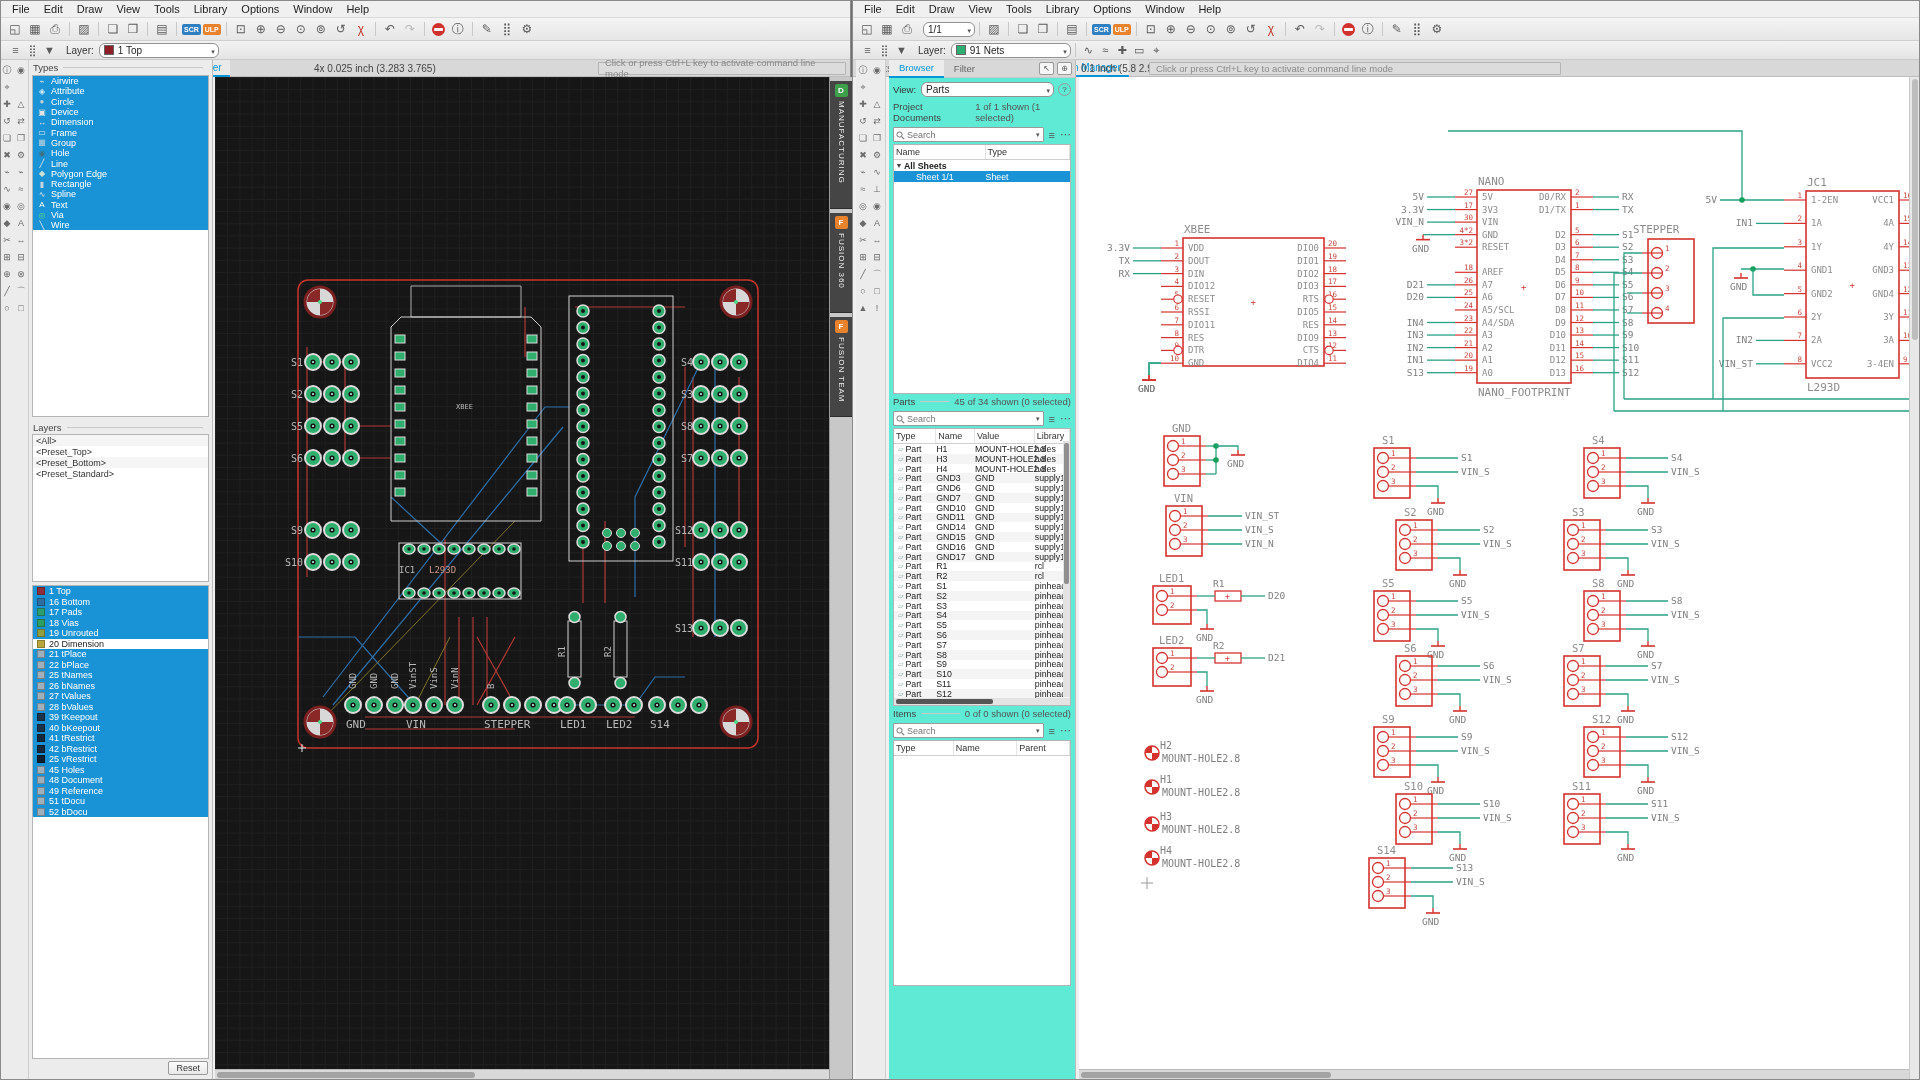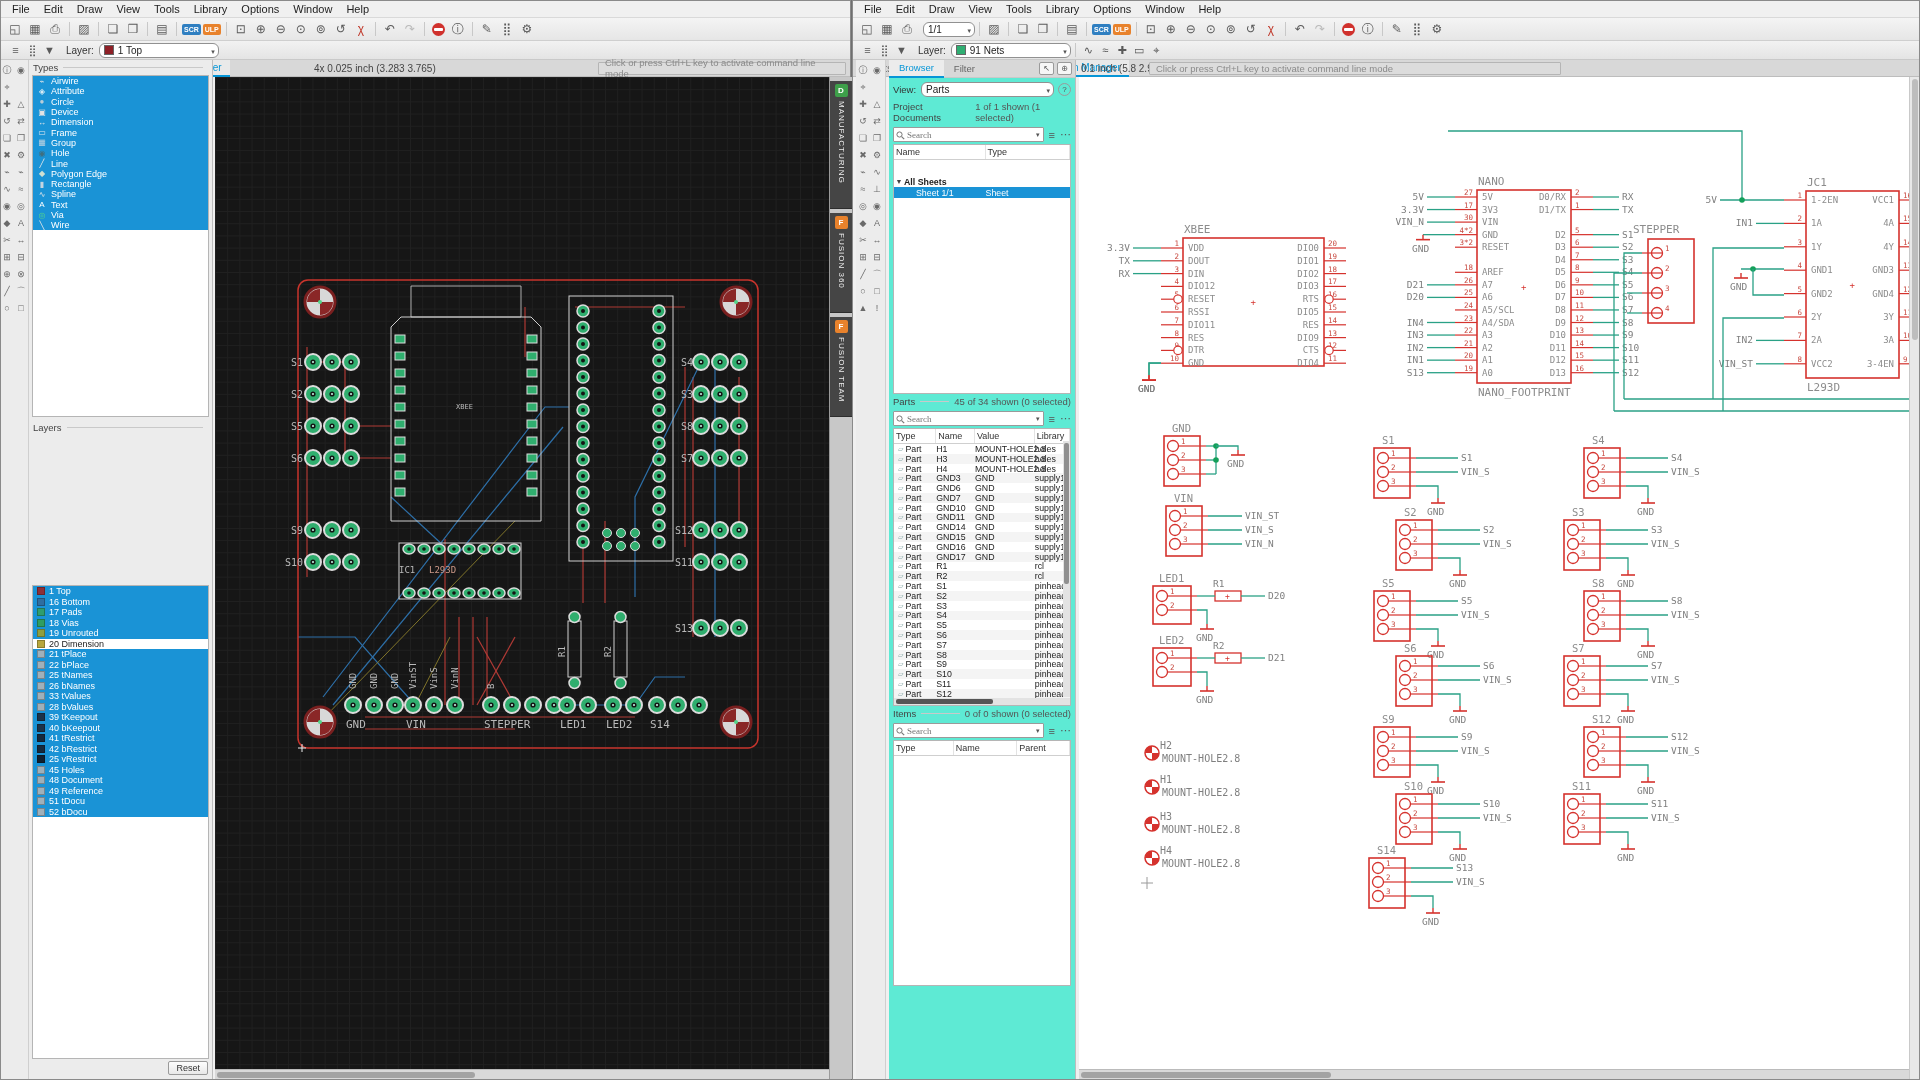--- a/index.html
+++ b/index.html
@@ -42,21 +42,21 @@
   .secline .fill { flex:1; border-top:1px solid #c9c9c9; margin:0 5px; }
   .listbox { background:#fff; border:1px solid #b5b5b5; overflow:hidden; position:relative; }
   .lrow { display:flex; align-items:center; font-size:9px; color:#222; height:10.3px; padding-left:3px; white-space:nowrap; }
   .lrow.sel { background:#1a93d6; color:#fff; }
   .lrow .ic { width:12px; text-align:center; margin-right:3px; font-size:8px; }
   .lrow .sw { width:8px; height:8px; margin:0 4px 0 1px; border:1px solid rgba(0,0,0,.25); }
   .searchrow { display:flex; align-items:center; margin:2px 4px; }
   .searchbox { position:relative; flex:1; height:15px; border:1px solid #9a9a9a; background:#fff; border-radius:1px;
     display:flex; align-items:center; }
   .searchbox input { border:none; outline:none; flex:1; font-size:9px; color:#333; padding-left:2px; min-width:0;
-    font-family:Liberation Serif, serif; }
+    font-family:Liberation Sans, sans-serif; }
   .searchbox .mag { margin-left:2px; }
   .searchbox .arr { font-size:7px; color:#555; margin-right:3px; }
   .mini { font-size:11px; color:#555; margin-left:5px; cursor:default; }
   .thead { display:flex; font-size:9px; color:#333; border-bottom:1px solid #cfcfcf; background:#fff; align-items:center; }
   .thead div { padding:2px 2px; border-right:1px solid #e3e3e3; }
   .trow { display:flex; font-size:8.8px; color:#222; align-items:center; height:9.8px; white-space:nowrap; }
   .trow.alt { background:#f4f4f4; }
   .trow.sel { background:#1a93d6; color:#fff; }
   .sidetab { position:absolute; left:0; width:22px; background:#454545; color:#eee; border-bottom:1px solid #2d2d2d;
     display:flex; flex-direction:column; align-items:center; padding-top:3px; }
@@ -242,20 +242,34 @@
           </div>
           <div class="lrow sel">
             <span class="ic" style="color: rgb(232, 232, 232);">╲</span>
             <span>Wire</span>
           </div>
         </div>
       <div class="secline" style="position:absolute;top:360px;left:0;right:0;">
           <span>Layers</span>
           <span class="fill"></span>
         </div>
+      <div class="listbox" id="presetbox" style="position:absolute;left:3px;top:374px;right:3px;height:148px;">
+          <div class="lrow " style="height: 11px; color: rgb(51, 51, 51); background: rgb(245, 245, 245);">
+            <span>&lt;All&gt;</span>
+          </div>
+          <div class="lrow" style="height: 11px; color: rgb(51, 51, 51);">
+            <span>&lt;Preset_Top&gt;</span>
+          </div>
+          <div class="lrow " style="height: 11px; color: rgb(51, 51, 51); background: rgb(245, 245, 245);">
+            <span>&lt;Preset_Bottom&gt;</span>
+          </div>
+          <div class="lrow" style="height: 11px; color: rgb(51, 51, 51);">
+            <span>&lt;Preset_Standard&gt;</span>
+          </div>
+        </div>
       <div class="listbox" id="layersbox" style="position:absolute;left:3px;top:525px;right:3px;bottom:20px;">
           <div class="lrow sel" style="height: 10.5px;">
             <span class="sw" style="background: rgb(142, 48, 57);"></span>
             <span>1 Top</span>
           </div>
           <div class="lrow sel" style="height: 10.5px;">
             <span class="sw" style="background: rgb(47, 110, 160);"></span>
             <span>16 Bottom</span>
           </div>
           <div class="lrow sel" style="height: 10.5px;">
@@ -285,21 +299,21 @@
           <div class="lrow sel" style="height: 10.5px;">
             <span class="sw" style="background: rgb(159, 176, 186);"></span>
             <span>25 tNames</span>
           </div>
           <div class="lrow sel" style="height: 10.5px;">
             <span class="sw" style="background: rgb(159, 176, 186);"></span>
             <span>26 bNames</span>
           </div>
           <div class="lrow sel" style="height: 10.5px;">
             <span class="sw" style="background: rgb(159, 176, 186);"></span>
-            <span>33 tValues</span>
+            <span>27 tValues</span>
           </div>
           <div class="lrow sel" style="height: 10.5px;">
             <span class="sw" style="background: rgb(159, 176, 186);"></span>
             <span>28 bValues</span>
           </div>
           <div class="lrow sel" style="height: 10.5px;">
             <span class="sw" style="background: rgb(29, 51, 73);"></span>
             <span>39 tKeepout</span>
           </div>
           <div class="lrow sel" style="height: 10.5px;">
@@ -915,21 +929,21 @@
             <span class="arr">▾</span>
           </div>
           <div class="mini">≡</div>
           <div class="mini">⋯</div>
         </div>
         <div class="listbox" style="margin: 0px 4px; height: 250px; position: relative;">
           <div class="thead">
             <div style="width: 52%;">Name</div>
             <div style="width: 48%;">Type</div>
           </div>
-          <div class="trow" style="height: 11px; margin-top: 16px;">
+          <div class="trow" style="height: 11px;">
             <span style="width:10px;text-align:center;font-size:7px;color:#444;">▼</span>
             <b style="font-weight:bold;">All Sheets</b>
           </div>
           <div class="trow sel" style="height: 11px;">
             <span style="width: 52%; padding-left: 22px;">Sheet 1/1</span>
             <span>Sheet</span>
           </div>
         </div>
         <div class="secline">
           <span>Parts</span>

